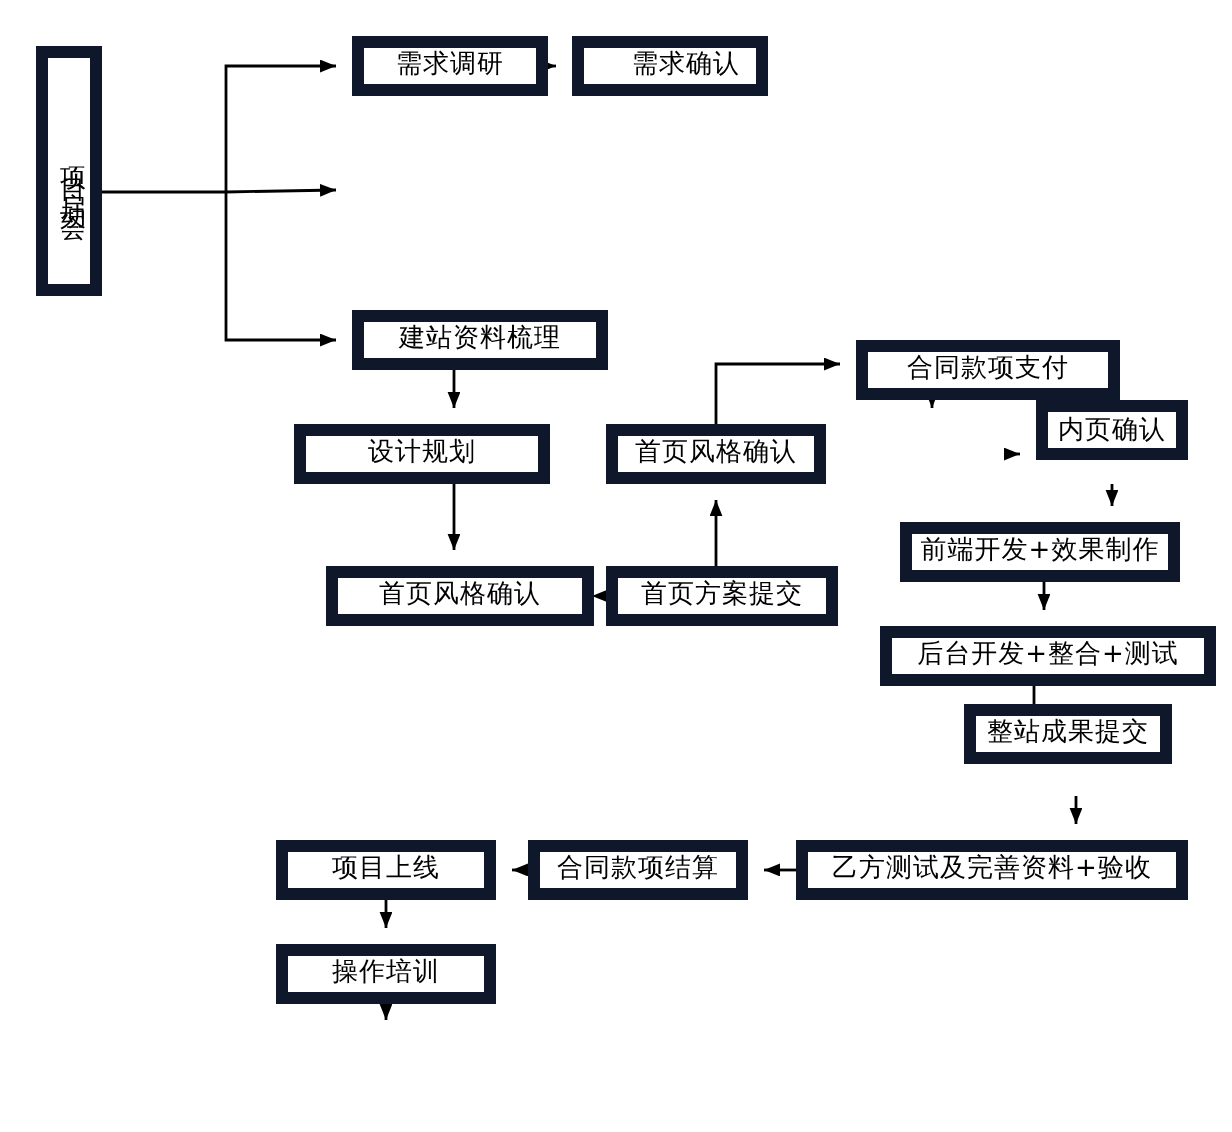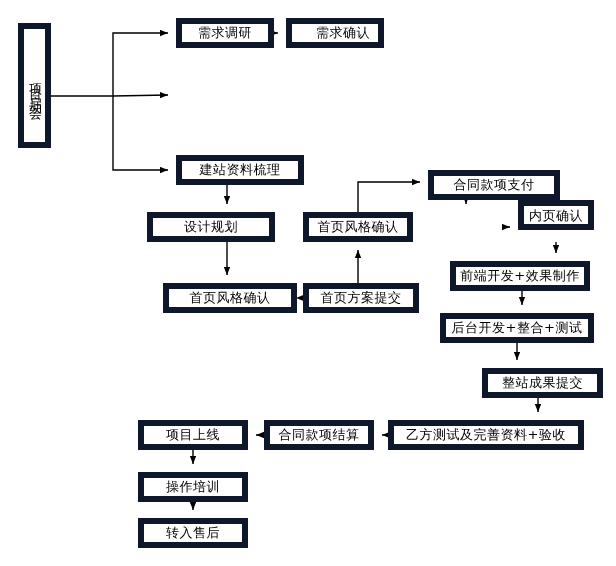--- a/index.html
+++ b/index.html
@@ -160,35 +160,32 @@
   </div>
   <div class="node" id="n10" style="left: 428px; top: 170px; width: 132px; height: 30px;">
     <span class="lbl">合同款项支付</span>
   </div>
   <div class="node" id="n12" style="left: 518px; top: 200px; width: 76px; height: 30px; align-items: flex-end;">
     <span class="lbl">内页确认</span>
   </div>
   <div class="node" id="n13" style="left: 450px; top: 261px; width: 140px; height: 30px;">
     <span class="lbl">前端开发+效果制作</span>
   </div>
-  <div class="node" id="n14" style="left: 440px; top: 313px; width: 154px; height: 30px;">
+  <div class="node" id="n14" style="left: 440px; top: 313px; width: 168px; height: 30px;">
     <span class="lbl">后台开发+整合+测试</span>
   </div>
-  <div class="node" id="n15" style="left: 482px; top: 368px; width: 121px; height: 30px;">
+  <div class="node" id="n15" style="left: 482px; top: 352px; width: 104px; height: 30px;">
     <span class="lbl">整站成果提交</span>
   </div>
-  <div class="node" id="n16" style="left: 388px; top: 420px; width: 196px; height: 30px;">
+  <div class="node" id="n16" style="left: 398px; top: 420px; width: 196px; height: 30px;">
     <span class="lbl">乙方测试及完善资料+验收</span>
   </div>
   <div class="node" id="n17" style="left: 264px; top: 420px; width: 110px; height: 30px;">
     <span class="lbl">合同款项结算</span>
   </div>
   <div class="node" id="n18" style="left: 138px; top: 420px; width: 110px; height: 30px;">
     <span class="lbl">项目上线</span>
   </div>
   <div class="node" id="n19" style="left: 138px; top: 472px; width: 110px; height: 30px;">
     <span class="lbl">操作培训</span>
   </div>
-  <div class="node" id="n20" style="left: 138px; top: 518px; width: 110px; height: 30px;">
-    <span class="lbl">转入售后</span>
-  </div>
 
 </div>
 
 </body></html>

